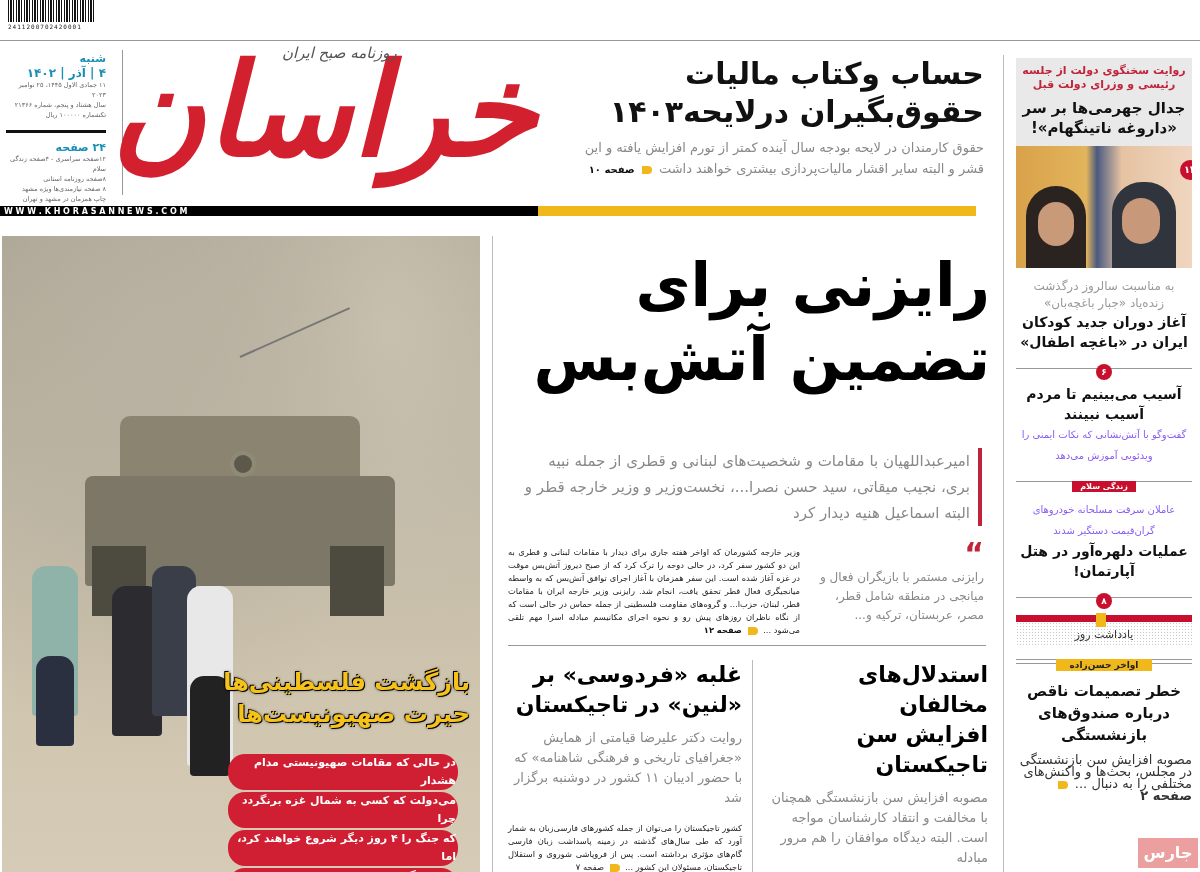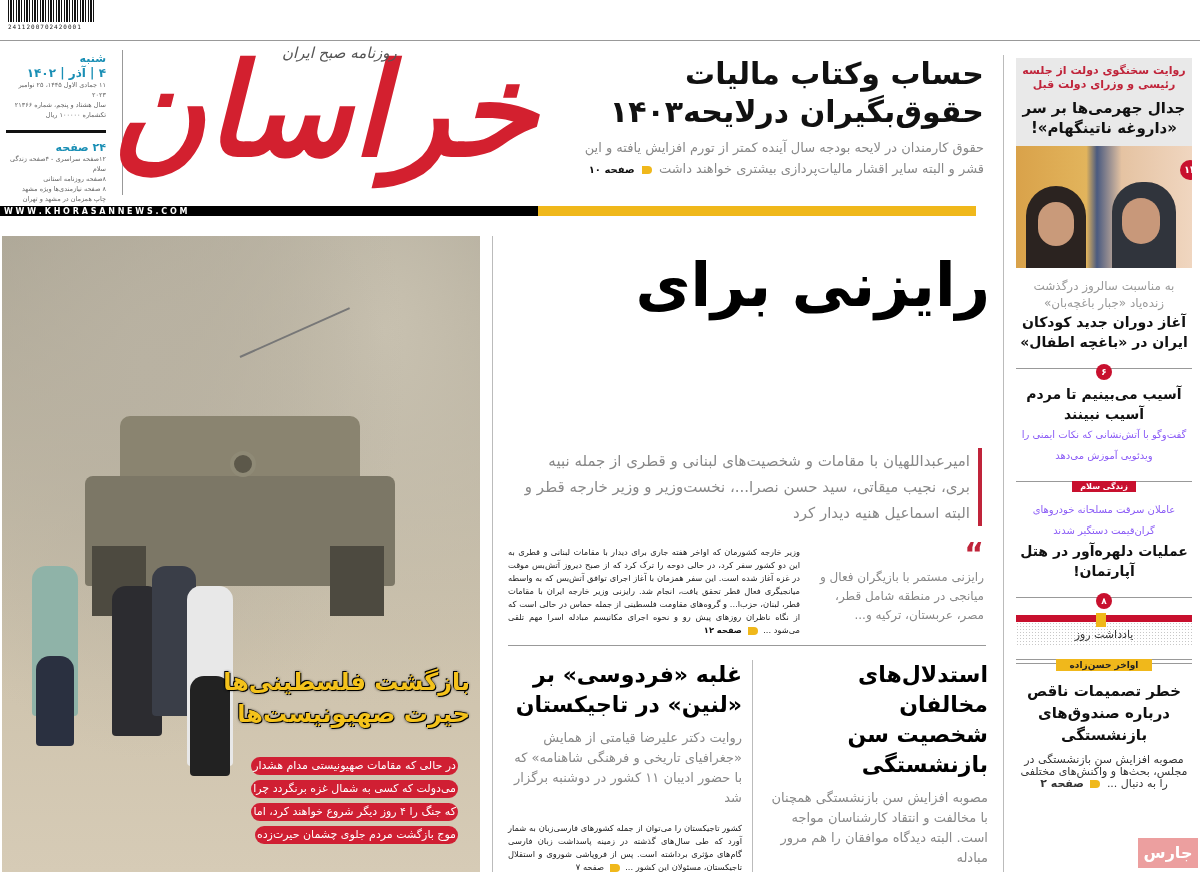--- a/index.html
+++ b/index.html
@@ -60,39 +60,39 @@
   .side .label-wrap { position: relative; margin: 8px 0 6px; }
   .side .label-wrap::before { content: ""; position: absolute; left: 0; right: 0; top: 7px; height: 1px; background: #999; }
   .side .note { position: relative; margin-top: 8px; }
   .side .note .redbar { height: 7px; background: #c8102e; }
   .side .note .tab { position: absolute; left: 80px; top: -2px; width: 10px; height: 14px; background: #f0b81b; }
   .side .note .dots { background-image: radial-gradient(#c8c8c8 0.8px, transparent 0.9px); background-size: 3px 3px; padding: 6px 0 4px; font-size: 11px; color: #333; }
   .side .author-wrap { position: relative; margin-top: 8px; }
   .side .author-wrap::before { content: ""; position: absolute; left: 0; right: 0; top: 6px; height: 3px; border-top: 1px solid #999; border-bottom: 1px solid #999; }
   .side .author { display: inline-block; position: relative; background: #f0b81b; font-size: 9px; font-weight: bold; color: #222; padding: 1px 14px; }
   .side .big-dark { font-size: 15px; font-weight: bold; color: #111; line-height: 22px; margin-top: 8px; }
-  .side .small-body { font-size: 11px; color: #333; line-height: 12px; margin-top: 8px; text-align: center; }
+  .side .small-body { font-size: 13px; color: #333; line-height: 12px; margin-top: 8px; text-align: right; }
 
   
   .photo-main { position: absolute; left: 2px; top: 236px; width: 478px; height: 636px; overflow: hidden;
     background:
       radial-gradient(ellipse at 30% 20%, #b9b2a2 0%, transparent 55%),
       radial-gradient(ellipse at 80% 15%, #c8c1b0 0%, transparent 50%),
       linear-gradient(180deg, #a9a393 0%, #c2b9a5 45%, #cfc4ae 70%, #d6cbb6 100%); }
   .tank { position: absolute; left: 78px; top: 120px; width: 320px; height: 250px; }
   .tank .hull { position: absolute; left: 5px; top: 120px; width: 310px; height: 110px; background: #7c7766; border-radius: 8px 8px 4px 4px; }
   .tank .track-l { position: absolute; left: 12px; top: 190px; width: 54px; height: 70px; background: #4d4a40; }
   .tank .track-r { position: absolute; left: 250px; top: 190px; width: 54px; height: 70px; background: #4d4a40; }
   .tank .turret { position: absolute; left: 40px; top: 60px; width: 240px; height: 80px; background: #8a8470; border-radius: 10px 10px 4px 4px; }
   .tank .gun { position: absolute; left: 150px; top: 95px; width: 26px; height: 26px; border-radius: 50%; background: #5c584a; border: 4px solid #8f8a76; }
   .tank .antenna { position: absolute; left: 160px; top: 0; width: 120px; height: 2px; background: #777; transform: rotate(-24deg); transform-origin: left; }
   .person { position: absolute; border-radius: 14px 14px 4px 4px; }
   .headline-yellow { position: absolute; right: 10px; top: 430px; direction: rtl; text-align: right; color: #f4c21b; font-size: 24px; font-weight: bold; line-height: 32px; text-shadow: 0 0 3px #000, 1px 1px 0 #000, -1px -1px 0 #000; }
   .redcaption { position: absolute; right: 22px; top: 518px; direction: rtl; text-align: right; width: 230px; }
-  .redcaption span.l { display: inline-block; background: #d01f33; color: #fff; font-size: 11px; font-weight: normal; line-height: 18px; padding: 0 2px; margin-bottom: 2px; border-radius: 17px; }
+  .redcaption span.l { display: inline-block; background: #d01f33; color: #fff; font-size: 11px; font-weight: bold; line-height: 18px; padding: 0 2px; margin-bottom: 2px; border-radius: 17px; }
   .photo-vrule { position: absolute; left: 492px; top: 236px; width: 1px; height: 636px; background: #bbb; }
 
   
   .main-h { position: absolute; left: 510px; top: 248px; width: 480px; direction: rtl; text-align: right; font-size: 60px; font-weight: bold; line-height: 74px; color: #000; letter-spacing: -1px; }
   .lead { position: absolute; left: 520px; top: 448px; width: 462px; direction: rtl; text-align: right; font-size: 15px; color: #888; line-height: 26px; border-right: 4px solid #c0243a; padding-right: 8px; }
   .body-text { position: absolute; left: 508px; top: 546px; width: 292px; direction: rtl; text-align: justify; font-size: 8.3px; color: #222; line-height: 13px; }
   .body-text .ref { font-weight: bold; color: #111; }
   .quote { position: absolute; left: 808px; top: 540px; width: 176px; direction: rtl; text-align: right; }
   .quote .mark { color: #c0243a; font-size: 30px; font-weight: bold; line-height: 28px; }
   .quote .txt { color: #888; font-size: 12px; line-height: 19px; }
@@ -180,37 +180,38 @@
     <span class="l">موج بازگشت مردم جلوی چشمان حیرت‌زده</span><br>
     <br>
     
     
   </div>
 </div>
 <div class="photo-vrule"></div>
 
 <div class="main-h">
   <div>رایزنی برای</div>
+  <div>تضمین آتش‌بس</div>
 </div>
 <div class="lead">امیرعبداللهیان با مقامات و شخصیت‌های لبنانی و قطری از جمله نبیه بری، نجیب میقاتی، سید حسن نصرا...، نخست‌وزیر و وزیر خارجه قطر و البته اسماعیل هنیه دیدار کرد</div>
 <div class="body-text">
   <span>وزیر خارجه کشورمان که اواخر هفته جاری برای دیدار با مقامات لبنانی و قطری به این دو کشور سفر کرد، در حالی دوحه را ترک کرد که از صبح دیروز آتش‌بس موقت در غزه آغاز شده است. این سفر همزمان با آغاز اجرای توافق آتش‌بس که به واسطه میانجیگری فعال قطر تحقق یافت، انجام شد. رایزنی وزیر خارجه ایران با مقامات قطر، لبنان، حزب‌ا... و گروه‌های مقاومت فلسطینی از جمله حماس در حالی است که از نگاه ناظران روزهای پیش رو و نحوه اجرای مکانیسم مبادله اسرا مهم تلقی می‌شود ...</span>
   <span class="arrow"></span>
   <span class="ref">صفحه ۱۲</span>
 </div>
 <div class="quote">
   <div class="mark">“</div>
   <div class="txt">رایزنی مستمر با بازیگران فعال و میانجی در منطقه شامل قطر، مصر، عربستان، ترکیه و...</div>
 </div>
 <div class="mid-hrule"></div>
 <div class="col-vrule"></div>
 
 <div class="col" style="left:768px; top:660px; width:220px;">
   <div class="h">استدلال‌های مخالفان</div>
-  <div class="h">شخصیت سن بازنشستگی</div>
+  <div class="h">افزایش سن تاجیکستان</div>
   <div class="sub">مصوبه افزایش سن بازنشستگی همچنان با مخالفت و انتقاد کارشناسان مواجه است. البته دیدگاه موافقان را هم مرور مبادله</div>
 
 </div>
 
 <div class="col" style="left:508px; top:660px; width:234px;">
   <div class="h">غلبه «فردوسی» بر</div>
   <div class="h">«لنین» در تاجیکستان</div>
   <div class="sub">روایت دکتر علیرضا قیامتی از همایش «جغرافیای تاریخی و فرهنگی شاهنامه» که با حضور ادیبان ۱۱ کشور در دوشنبه برگزار شد</div>
   <div class="txt">
     <span>کشور تاجیکستان را می‌توان از جمله کشورهای فارسی‌زبان به شمار آورد که طی سال‌های گذشته در زمینه پاسداشت زبان فارسی گام‌های مؤثری برداشته است. پس از فروپاشی شوروی و استقلال تاجیکستان، مسئولان این کشور ...</span>

